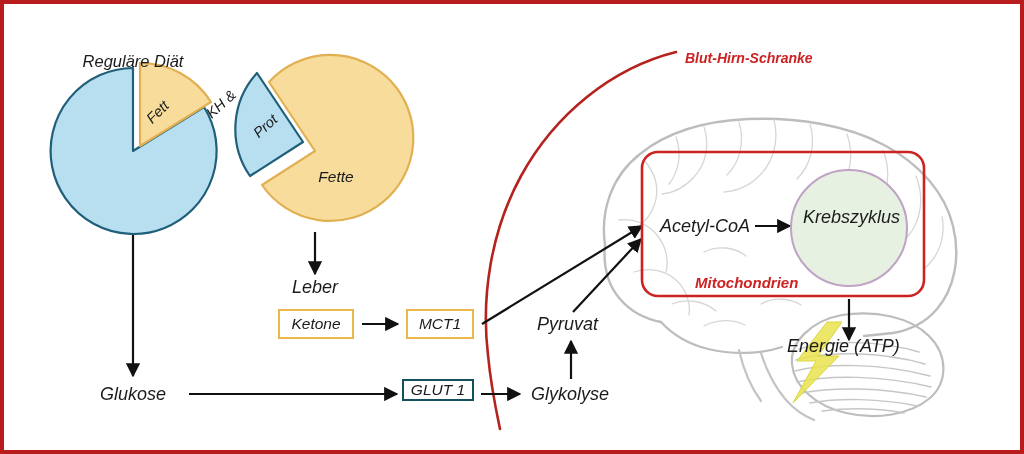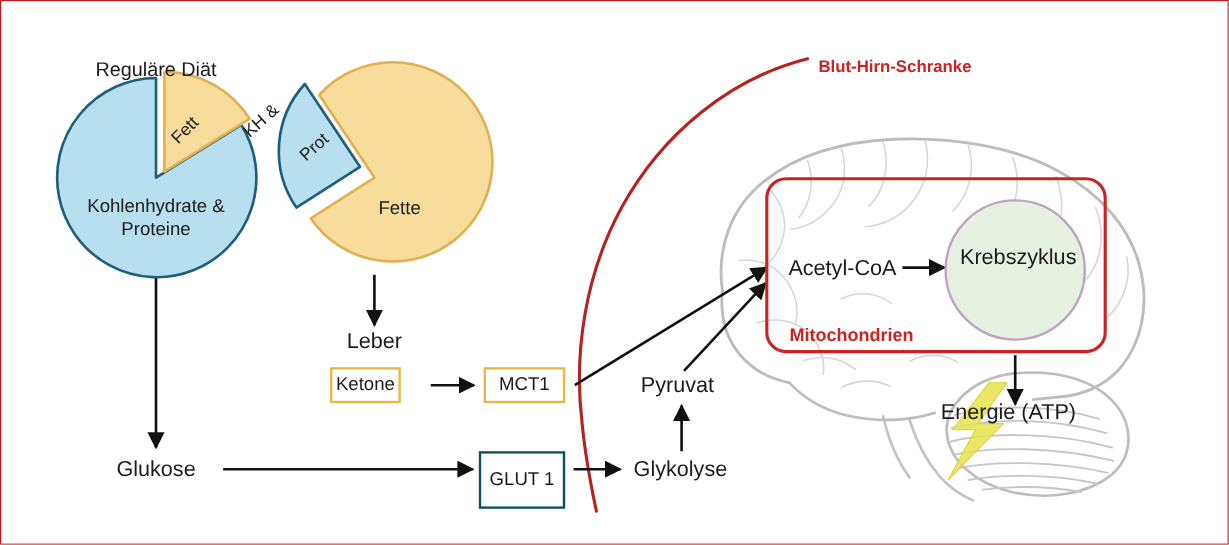--- a/index.html
+++ b/index.html
@@ -9,23 +9,24 @@
     background: #ffffff;
   }
   body {
     font-family: "Liberation Sans", sans-serif;
   }
   #figure {
     position: relative;
     width: 1024px;
     height: 454px;
     background: #ffffff;
-    border: 1px solid #b91c1c;
+    border: 4px solid #b91c1c;
     box-sizing: border-box;
     overflow: hidden;
+    font-style: italic;
   }
   #figure svg.layer {
     position: absolute;
     left: 0;
     top: 0;
     width: 1024px;
     height: 454px;
     overflow: visible;
   }
   .lbl {
@@ -58,20 +59,21 @@
   .box-teal   { border: 2.2px solid #13505e; }
   .bbb-title {
     font-size: 14px;
     font-weight: bold;
     color: #cc2222;
   }
   .mito-title {
     font-size: 15px;
     font-weight: bold;
     color: #cc2222;
+    margin-left: 34px;
   }
   .slice-label {
     position: absolute;
     font-size: 14.5px;
     color: #1b1b1b;
     white-space: nowrap;
     transform-origin: 50% 50%;
   }
   .pie-inner-label {
     position: absolute;
@@ -218,40 +220,36 @@
                A 83 83 0 0 0 246 172
                Z" fill="#b8dff0" stroke="#1f5f79" stroke-width="2.2" stroke-linejoin="round"></path>
     </g>
   </svg>
 
   <div class="lbl pie-title" style="left:39px; top:48px; width:180px;">Reguläre Diät</div>
 
 
   <div class="slice-label" style="left:141px; top:100px; transform:rotate(-45deg);">Fett</div>
 
-  <div class="pie-inner-label" style="left:54px; top:162px; width:150px;">
-    <span>Kohlenhydrate &amp;</span><br>
-    <span>Proteine</span>
-  </div>
 
   <div class="slice-label" style="left:200px; top:92px; transform:rotate(-42deg);">KH &amp;</div>
 
   <div class="slice-label" style="left:248px; top:114px; transform:rotate(-42deg);">Prot</div>
 
   <div class="pie-inner-label" style="left:282px; top:163px; width:100px;">Fette</div>
 
   <div class="lbl node-text" style="left:96px; top:381px;">Glukose</div>
 
   <div class="lbl node-text" style="left:288px; top:274px;">Leber</div>
 
-  <div class="box box-yellow" style="left:274px; top:305px; width:59px; height:30px;">Ketone</div>
+  <div class="box box-yellow" style="left:274px; top:305px; width:76px; height:30px;">Ketone</div>
 
   <div class="box box-yellow" style="left:402px; top:305px; width:68px; height:30px;">MCT1</div>
 
-  <div class="box box-teal" style="left:398px; top:375px; width:72px; height:48px;">GLUT 1</div>
+  <div class="box box-teal" style="left:398px; top:375px; width:72px; height:22px;">GLUT 1</div>
 
   <div class="lbl node-text" style="left:527px; top:381px;">Glykolyse</div>
 
   <div class="lbl node-text" style="left:533px; top:311px;">Pyruvat</div>
 
   <div class="lbl node-text" style="left:656px; top:213px;">Acetyl-CoA</div>
 
   <div class="lbl node-text" style="left:799px; top:204px;">Krebszyklus</div>
 
   <div class="lbl node-text" style="left:783px; top:333px;">Energie (ATP)</div>

